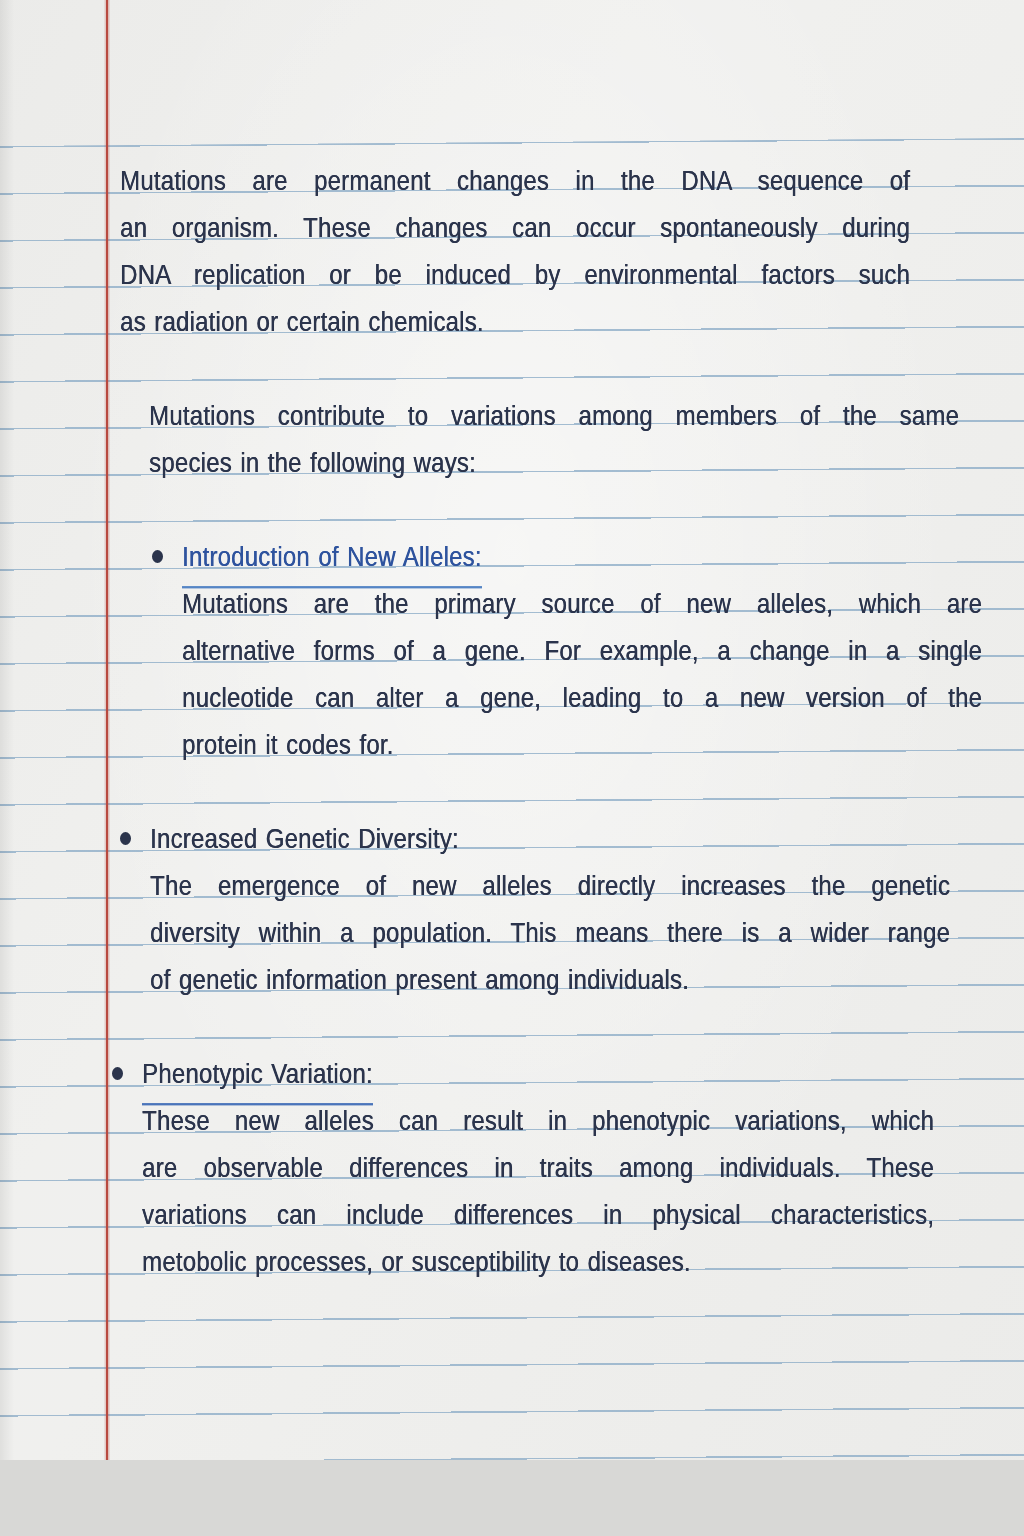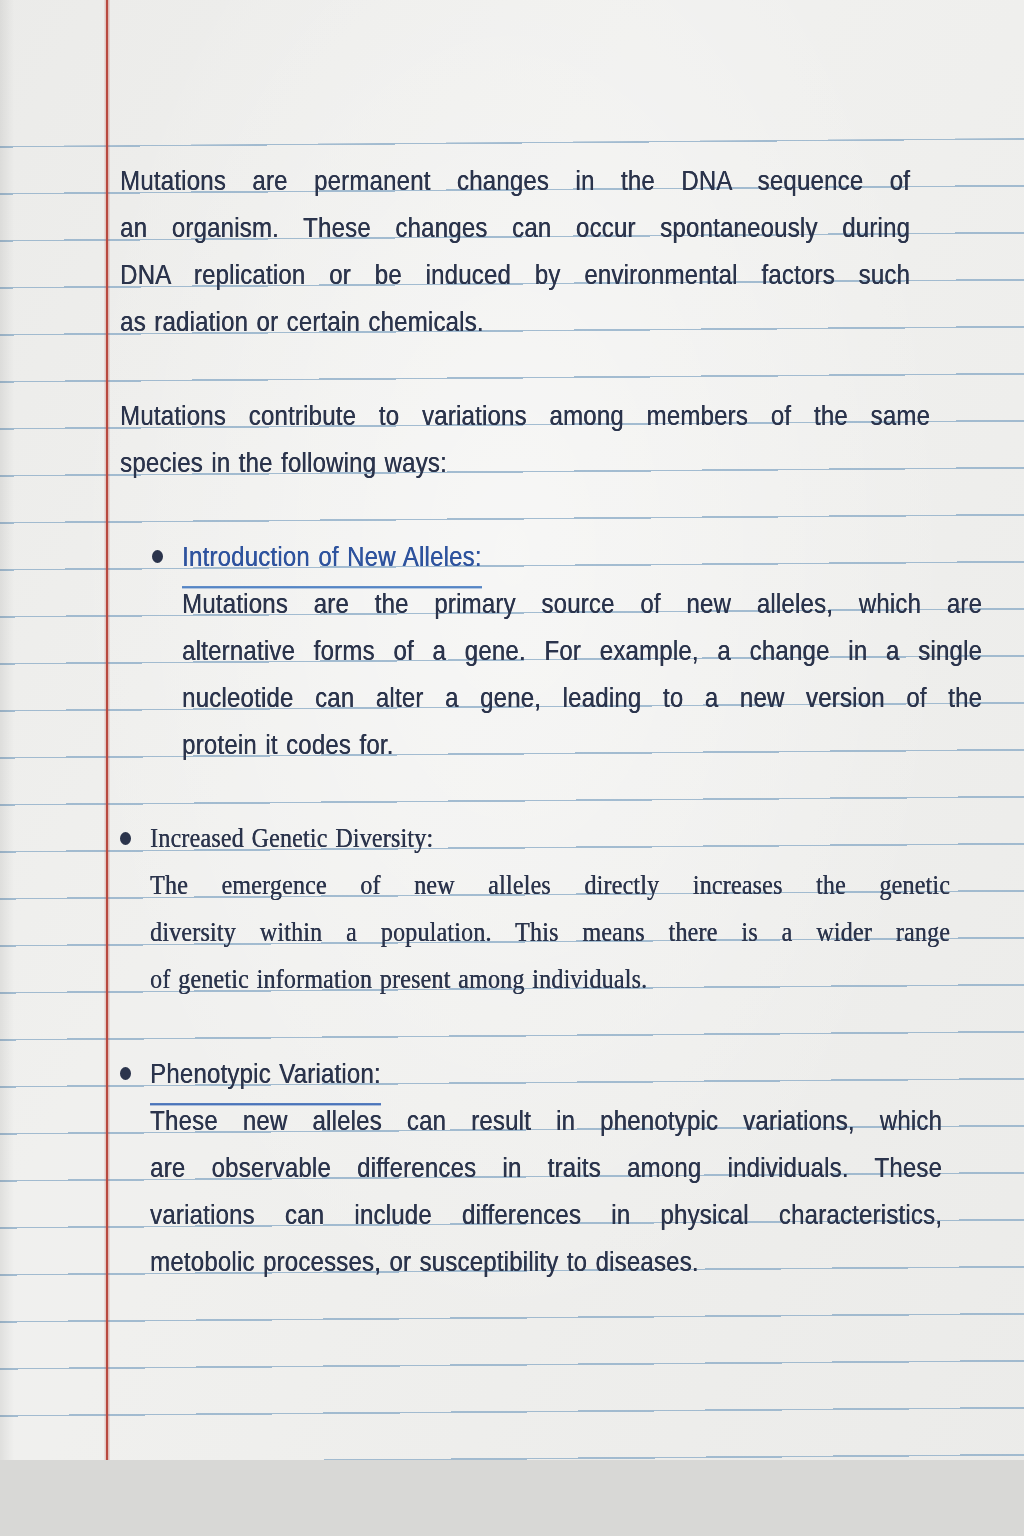--- a/index.html
+++ b/index.html
@@ -52,21 +52,21 @@
     text-shadow:.35px 0 0 currentColor;
     transform:scaleY(1.16);
   }
   .full{
     white-space:normal;
     text-align:justify;
     -moz-text-align-last:justify;
     text-align-last:justify;
   }
   .para{width:790px;}
-  .para2{width:810px;}
+  .para2{width:810px;margin-left:29px;}
   .bullet-body{width:800px;}
   .bullet-body3{width:792px;}
   .heading-line{position:relative;}
   .heading-text{display:inline-block;padding-bottom:2px;}
   .u-blue .heading-text{border-bottom:2.5px solid var(--underline-blue);color:var(--heading-blue);}
   .u-navy .heading-text{border-bottom:2.5px solid var(--underline-navy);color:var(--ink);}
   .dot{
     position:absolute;left:-30px;top:18px;
     width:11px;height:11px;border-radius:50%;
     background:var(--ink);
@@ -105,31 +105,31 @@
     <div class="line heading-line u-blue">
       <span class="dot"></span>
       <span class="heading-text">Introduction of New Alleles:</span>
     </div>
     <div class="line full">Mutations are the primary source of new alleles, which are</div>
     <div class="line full">alternative forms of a gene. For example, a change in a single</div>
     <div class="line full">nucleotide can alter a gene, leading to a new version of the</div>
     <div class="line short">protein it codes for.</div>
   </section>
 
-  <section class="block bullet-body" style="top:815px;left:150px;font-family:Liberation Serif, serif;">
+  <section class="block bullet-body" style="top:815px;left:150px;">
     <div class="line heading-line">
       <span class="dot"></span>
       <span class="heading-text">Increased Genetic Diversity:</span>
     </div>
     <div class="line full">The emergence of new alleles directly increases the genetic</div>
     <div class="line full">diversity within a population. This means there is a wider range</div>
     <div class="line short">of genetic information present among individuals.</div>
   </section>
 
-  <section class="block bullet-body3" style="top:1050px;left:150px;">
+  <section class="block bullet-body3" style="top:1050px;left:142px;">
     <div class="line heading-line u-navy">
       <span class="dot"></span>
       <span class="heading-text">Phenotypic Variation:</span>
     </div>
     <div class="line full">These new alleles can result in phenotypic variations, which</div>
     <div class="line full">are observable differences in traits among individuals. These</div>
     <div class="line full">variations can include differences in physical characteristics,</div>
     <div class="line short">metobolic processes, or susceptibility to diseases.</div>
   </section>
 

